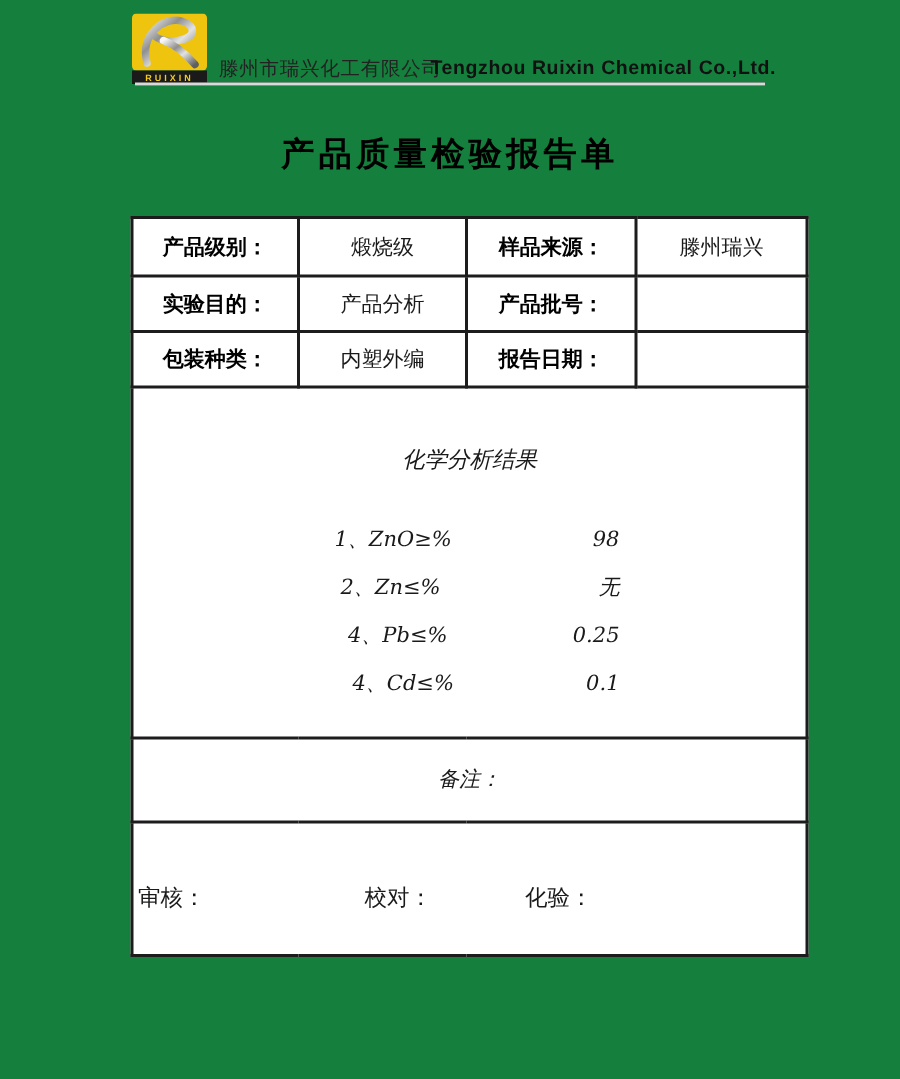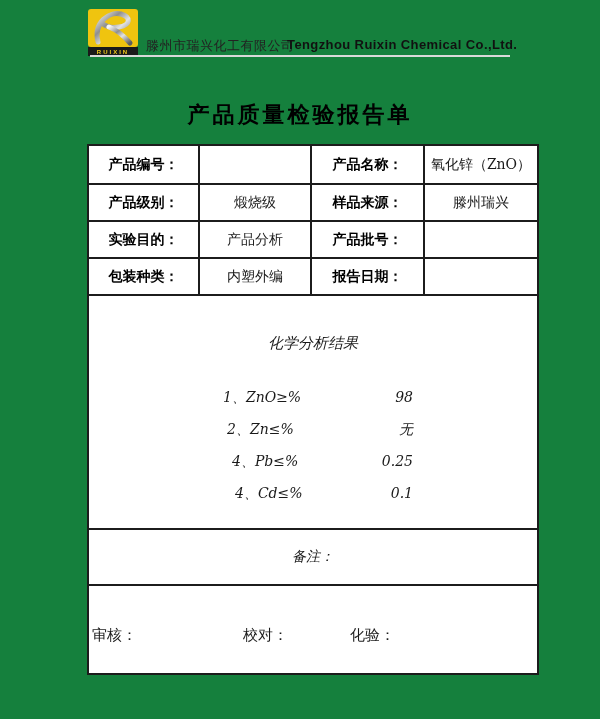--- a/index.html
+++ b/index.html
@@ -35,21 +35,21 @@
   }
   .header-rule {
     position: absolute; left: 90px; top: 55px;
     width: 420px; height: 2px;
     background: #1b1b1b;
     border-bottom: 2px solid #d9d9d9;
   }
 
   
   .title {
-    position: absolute; left: 0; top: 100px; width: 100%;
+    position: absolute; left: 0; top: 88px; width: 100%;
     text-align: center;
     font-size: 22px; font-weight: bold; letter-spacing: 3px;
     color: #000;
   }
 
   
   table.report {
     position: absolute; left: 87px; top: 144px;
     width: 450px;
     border-collapse: collapse; table-layout: fixed;
@@ -144,26 +144,20 @@
 
   <table class="report">
     <colgroup>
       <col style="width:111px">
         <col style="width:112px">
         <col style="width:113px">
         <col style="width:114px">
     </colgroup>
     <tbody>
       <tr class="info-row">
-        <td class="lbl">产品编号：</td>
-        <td class="val"></td>
-        <td class="lbl">产品名称：</td>
-        <td class="val">氧化锌（ZnO）</td>
-      </tr>
-      <tr class="info-row">
         <td class="lbl">产品级别：</td>
         <td class="val">煅烧级</td>
         <td class="lbl">样品来源：</td>
         <td class="val">滕州瑞兴</td>
       </tr>
       <tr class="info-row">
         <td class="lbl">实验目的：</td>
         <td class="val">产品分析</td>
         <td class="lbl">产品批号：</td>
         <td class="val"></td>

